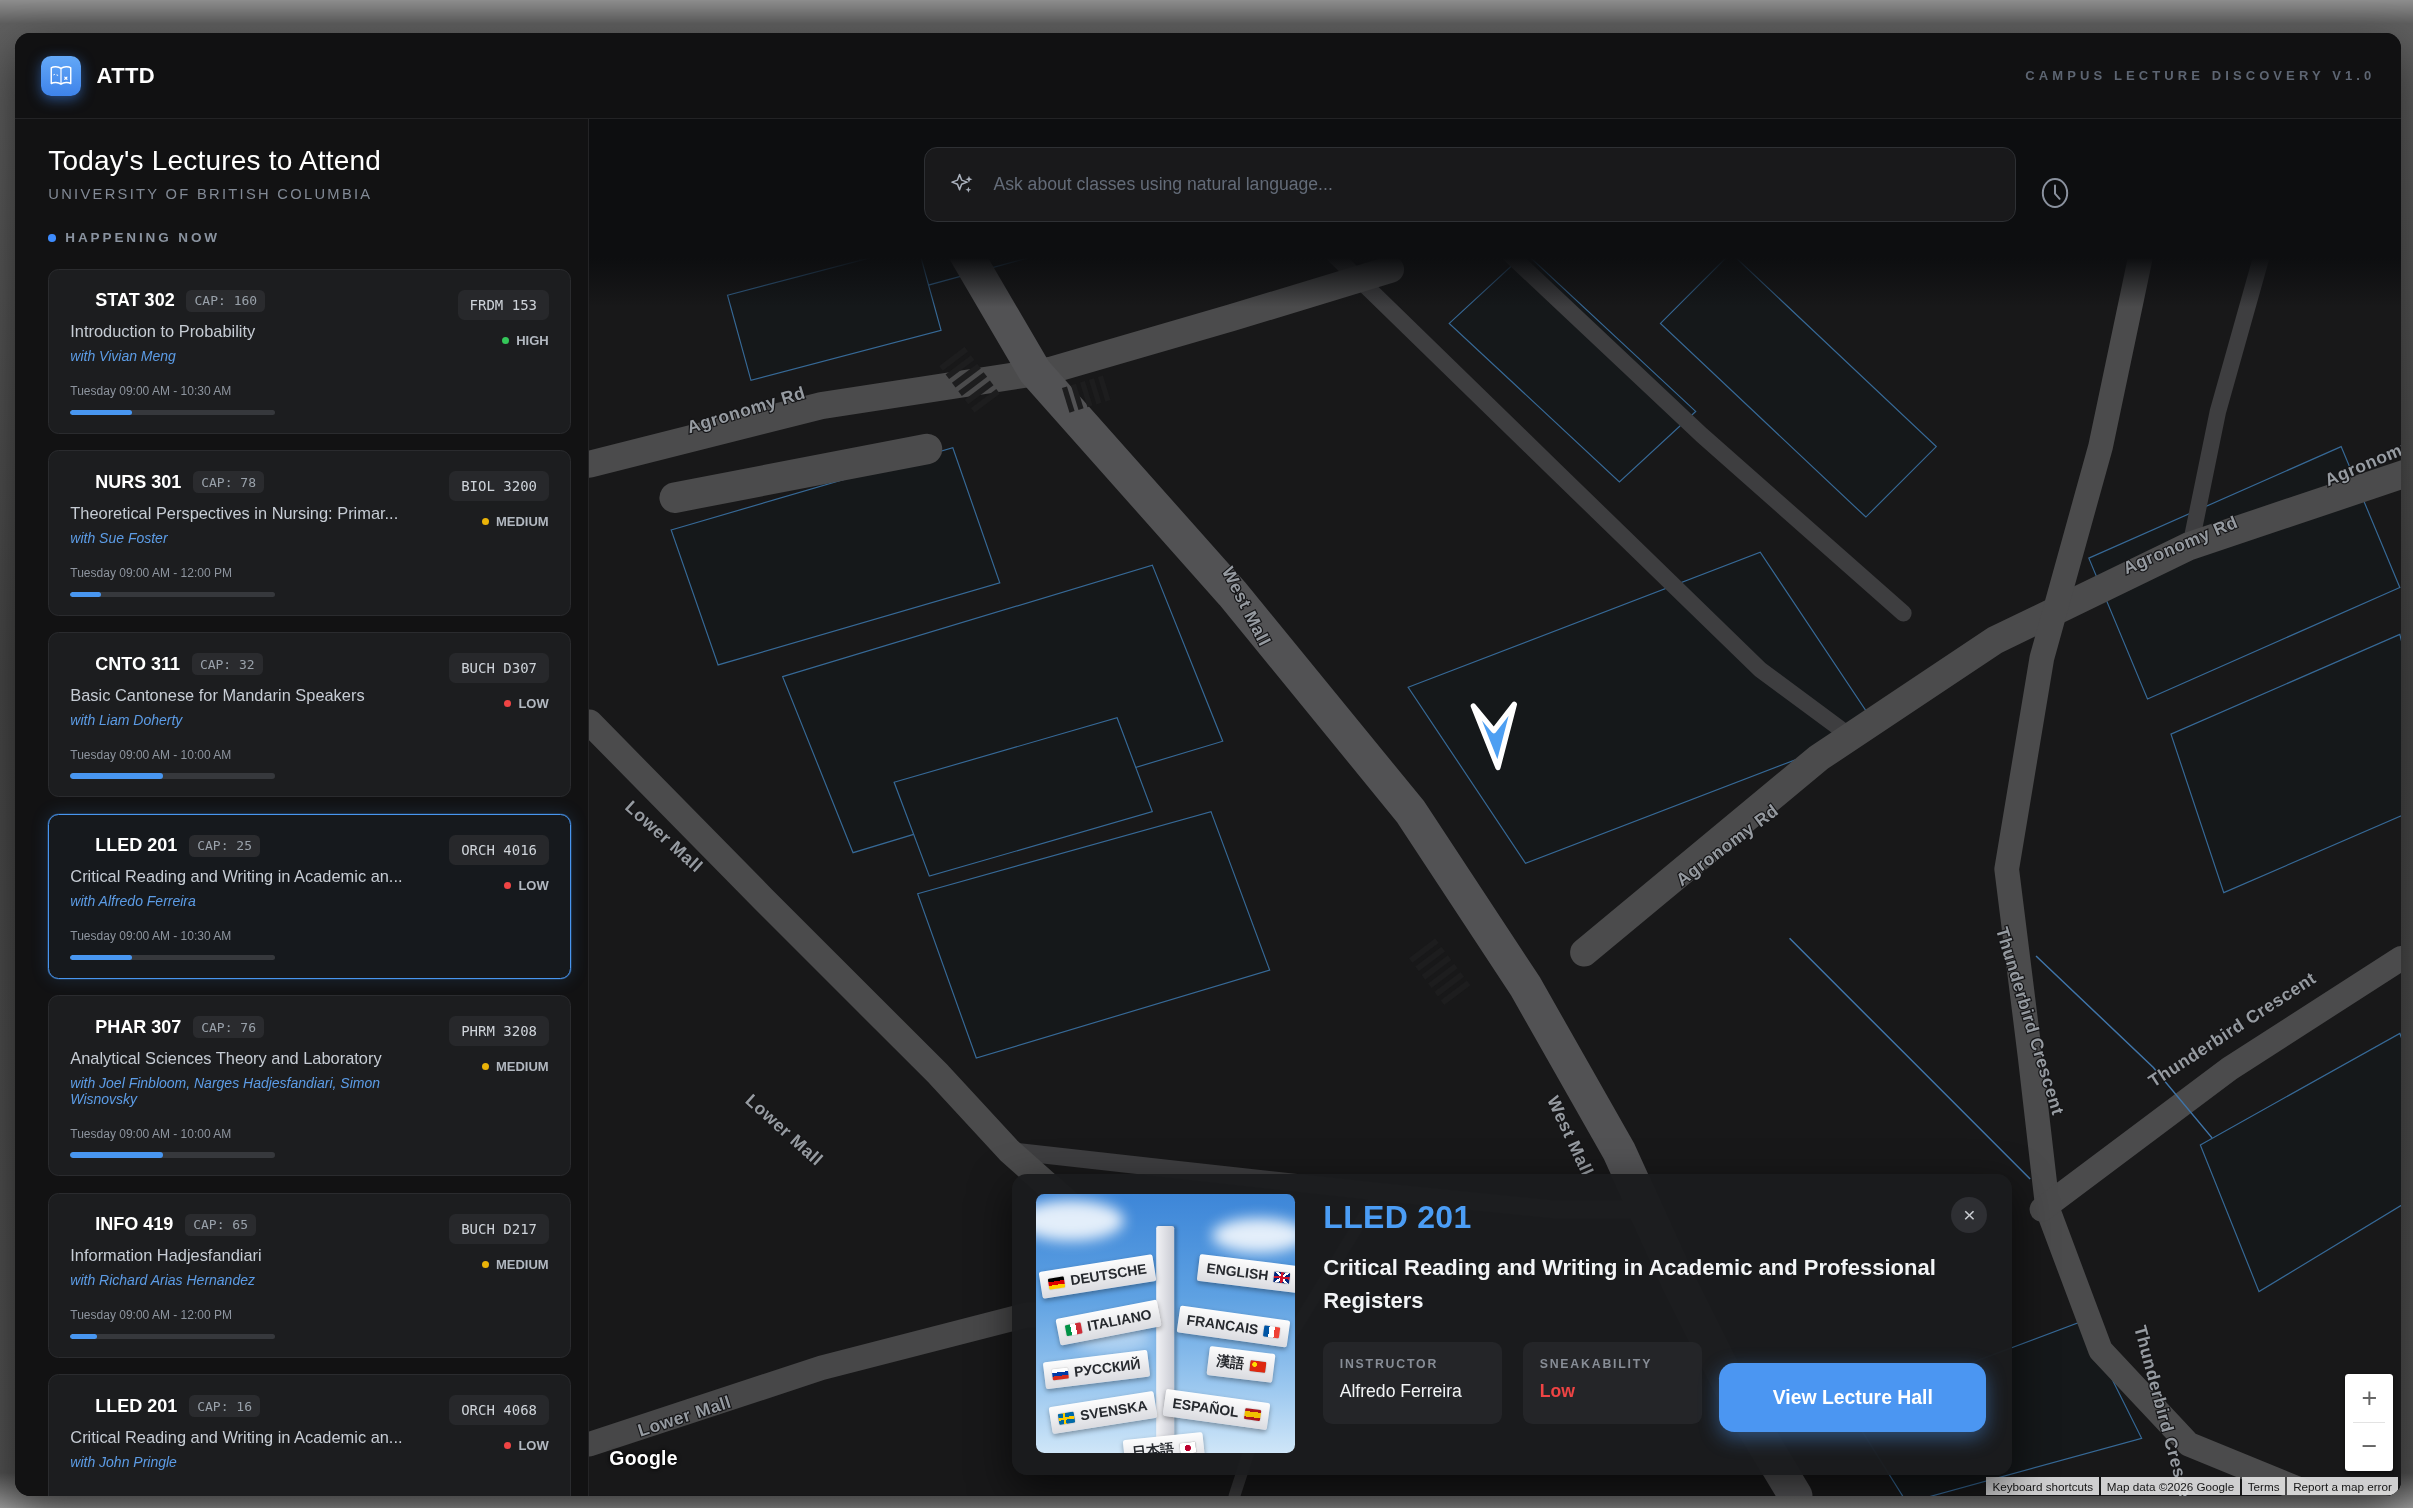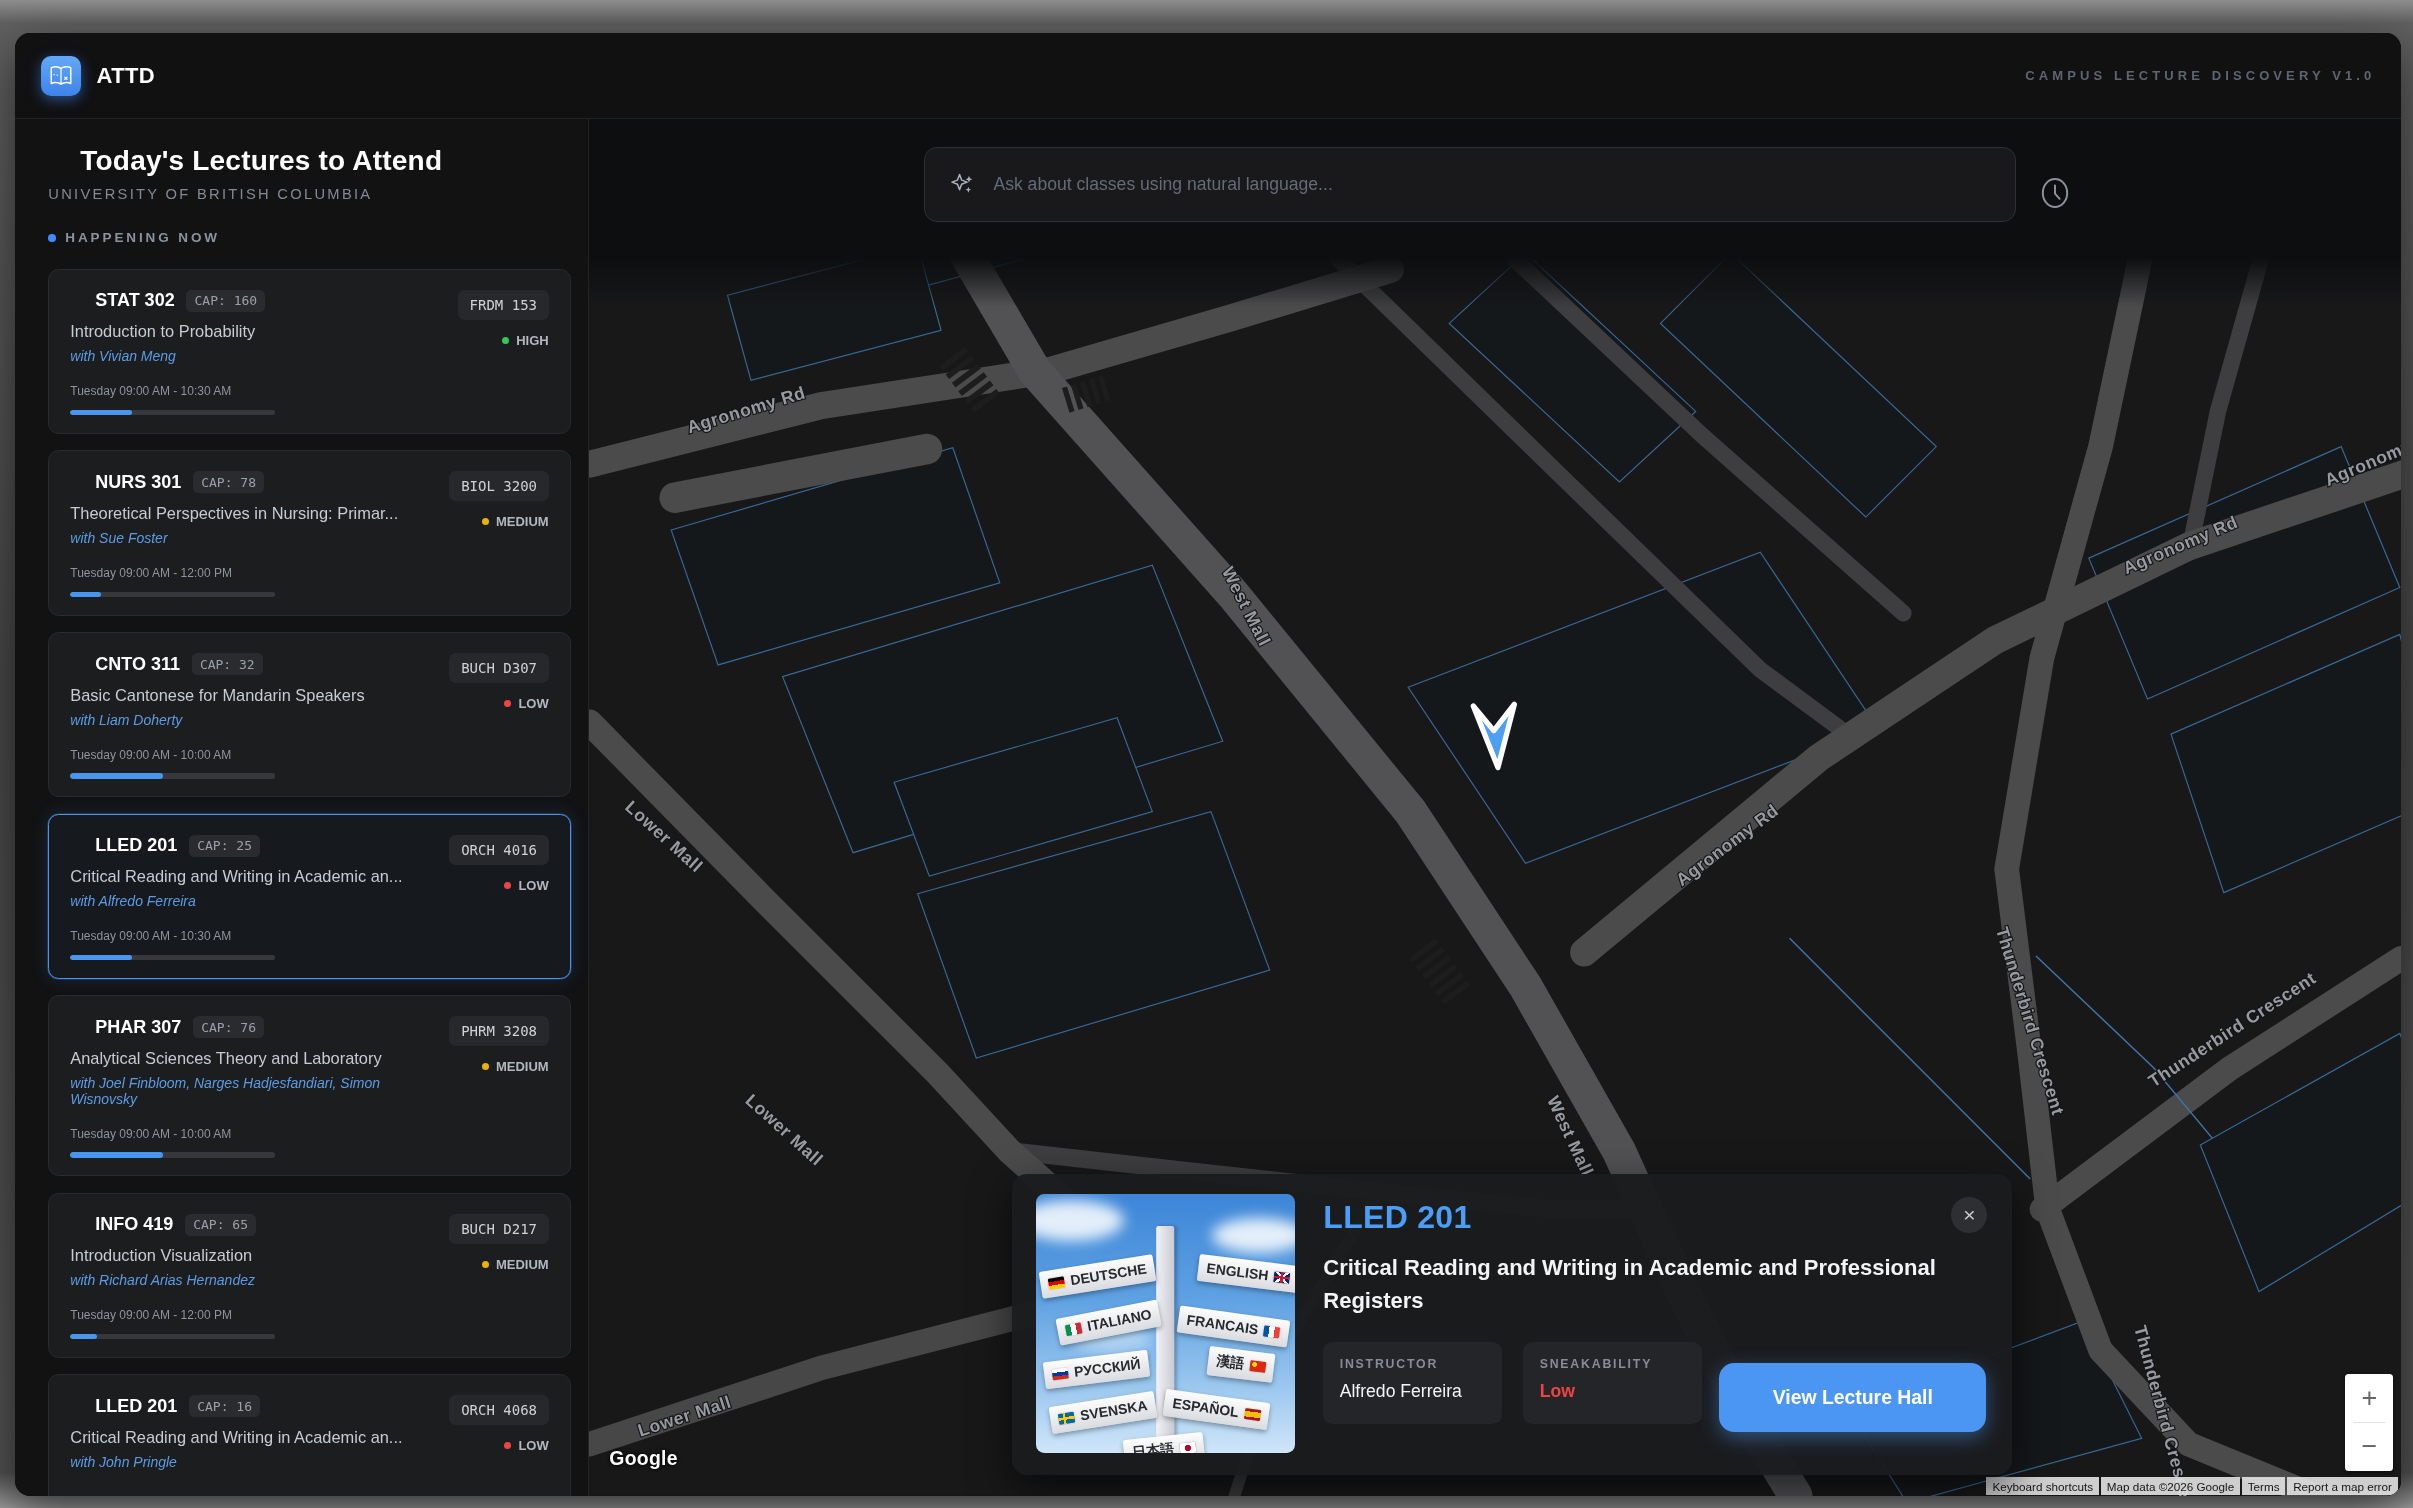--- a/index.html
+++ b/index.html
@@ -28,21 +28,21 @@
     box-shadow:0 3.5px 13px rgba(62,131,234,.55);
   }
   .app-name { font-size:22px; font-weight:bold; letter-spacing:0.3px; margin-left:15.3px; }
   .version { margin-left:auto; font-size:13px; font-weight:bold; letter-spacing:4.1px; color:#5d6572; }
   
   .sidebar {
     position:absolute; left:0; top:86px; bottom:0; width:574px;
     background:#121213; border-right:0.6px solid #242426; overflow:hidden; z-index:20;
     padding:26px 17.6px 0 33px;
   }
-  .sb-title { font-size:28px; font-weight:bold; letter-spacing:0.2px;margin-left:32px; }
+  .sb-title { font-size:28px; font-weight:normal; letter-spacing:0.2px; }
   .sb-sub { margin-top:9.4px; font-size:14.7px; letter-spacing:2.3px; color:#828a96; }
   .sb-section { margin-top:28px; font-size:13.5px; font-weight:bold; letter-spacing:2.9px; color:#8a93a0; display:flex; align-items:center; }
   .sb-section .bdot { width:7.6px; height:7.6px; border-radius:50%; background:#3d8bfd; margin-right:9.4px; display:inline-block; }
   .cards { margin-top:23.5px; display:flex; flex-direction:column; gap:16.4px; }
   .card {
     background:#1c1d1f; border:1.2px solid #2a2b2e; border-radius:10.6px;
     padding:20px 21px 17.6px 21px; display:grid; grid-template-columns:1fr auto; cursor:pointer;
   }
   .card.selected {
     border-color:#4896f0; background:#16191d;
@@ -261,21 +261,21 @@
       </span>
     </div>
   </div>
 
   <div class="card">
     <div class="card-main">
       <div class="code-row">
         <span class="code">INFO 419</span>
         <span class="cap">CAP: 65</span>
       </div>
-      <div class="ctitle">Introduction Visualization</div>
+      <div class="ctitle">Information Hadjesfandiari</div>
       <div class="instr">with Richard Arias Hernandez</div>
       <div class="ctime">Tuesday 09:00 AM - 12:00 PM</div>
       <div class="bar">
         <div class="fill" style="width: 13%;"></div>
       </div>
     </div>
     <div class="card-side">
       <span class="room">BUCH D217</span>
       <span class="status">
         <i class="dot" style="background: rgb(234, 179, 8);"></i>

